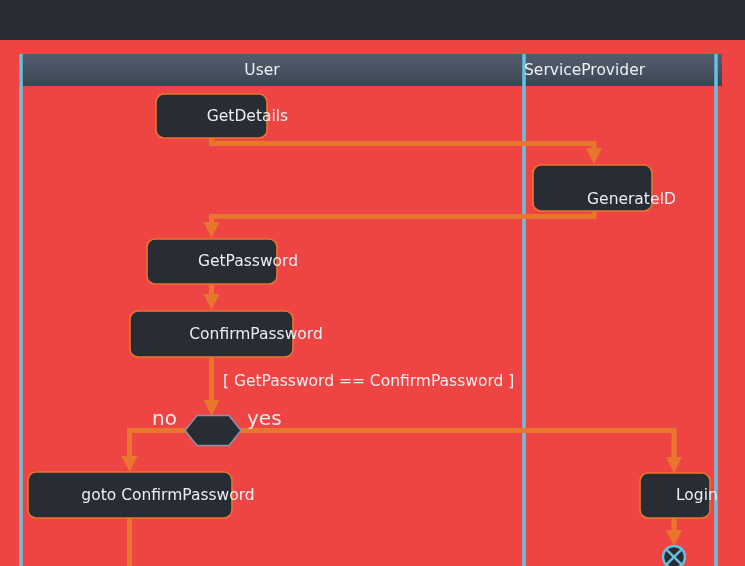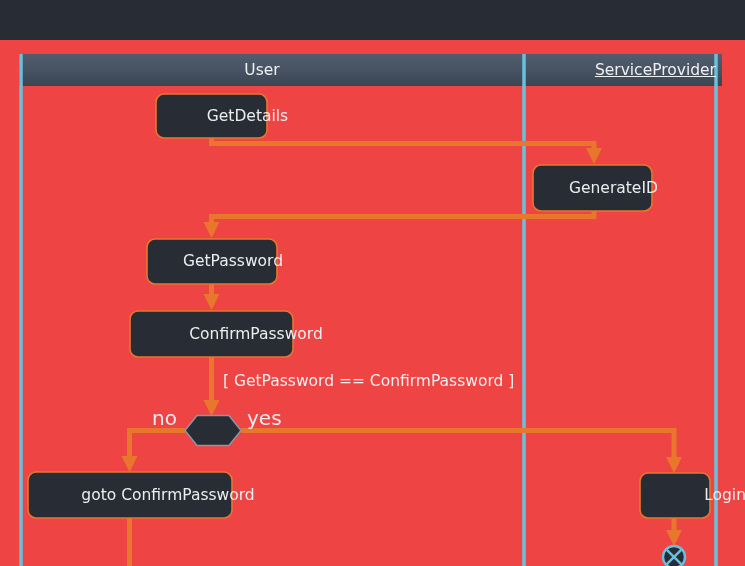--- a/index.html
+++ b/index.html
@@ -128,35 +128,35 @@
     <g>
       <circle cx="674" cy="517" r="11" fill="#282c35" stroke="#68c0dc" stroke-width="2.4"></circle>
       <line x1="666.6" y1="509.6" x2="681.4" y2="524.4" stroke="#68c0dc" stroke-width="2.4"></line>
       <line x1="681.4" y1="509.6" x2="666.6" y2="524.4" stroke="#68c0dc" stroke-width="2.4"></line>
     </g>
   </svg>
 
   <div class="lane-title" style="left:0; top:23px; width:524px; text-align:center;">
     <span>User</span>
   </div>
-  <div class="lane-title" style="left:524px; top:23px; width:192px; text-align:right;text-decoration:underline;">
+  <div class="lane-title" style="left:524px; top:23px; width:192px; text-align:left;">
     <span>ServiceProvider</span>
   </div>
 
   <div class="node-label" style="left:156px; top:69px; width:111px; text-align:center;">GetDetails</div>
 
-  <div class="node-label" style="left:533px; top:141px; width:107px; text-align:left;">GenerateID</div>
+  <div class="node-label" style="left:533px; top:152px; width:107px; text-align:right;">GenerateID</div>
 
-  <div class="node-label" style="left:147px; top:214px; width:130px; ">GetPassword</div>
+  <div class="node-label" style="left:147px; top:214px; width:130px; text-align:center;">GetPassword</div>
 
   <div class="node-label" style="left:130px; top:287px; width:180px; text-align:center;">ConfirmPassword</div>
 
   <div class="node-label" style="left:28px; top:448px; width:208px; text-align:center;">goto ConfirmPassword</div>
 
-  <div class="node-label" style="left:640px; top:448px; width:70px; text-align:right;">Login</div>
+  <div class="node-label" style="left:640px; top:448px; width:70px; text-align:left;">Login</div>
 
   <div class="guard-label" style="left:223px; top:334px;">[ GetPassword == ConfirmPassword ]</div>
 
   <div class="edge-label" style="left:152px; top:368px;">no</div>
 
   <div class="edge-label" style="left:247px; top:368px;">yes</div>
 
 </div>
 
 </body></html>

